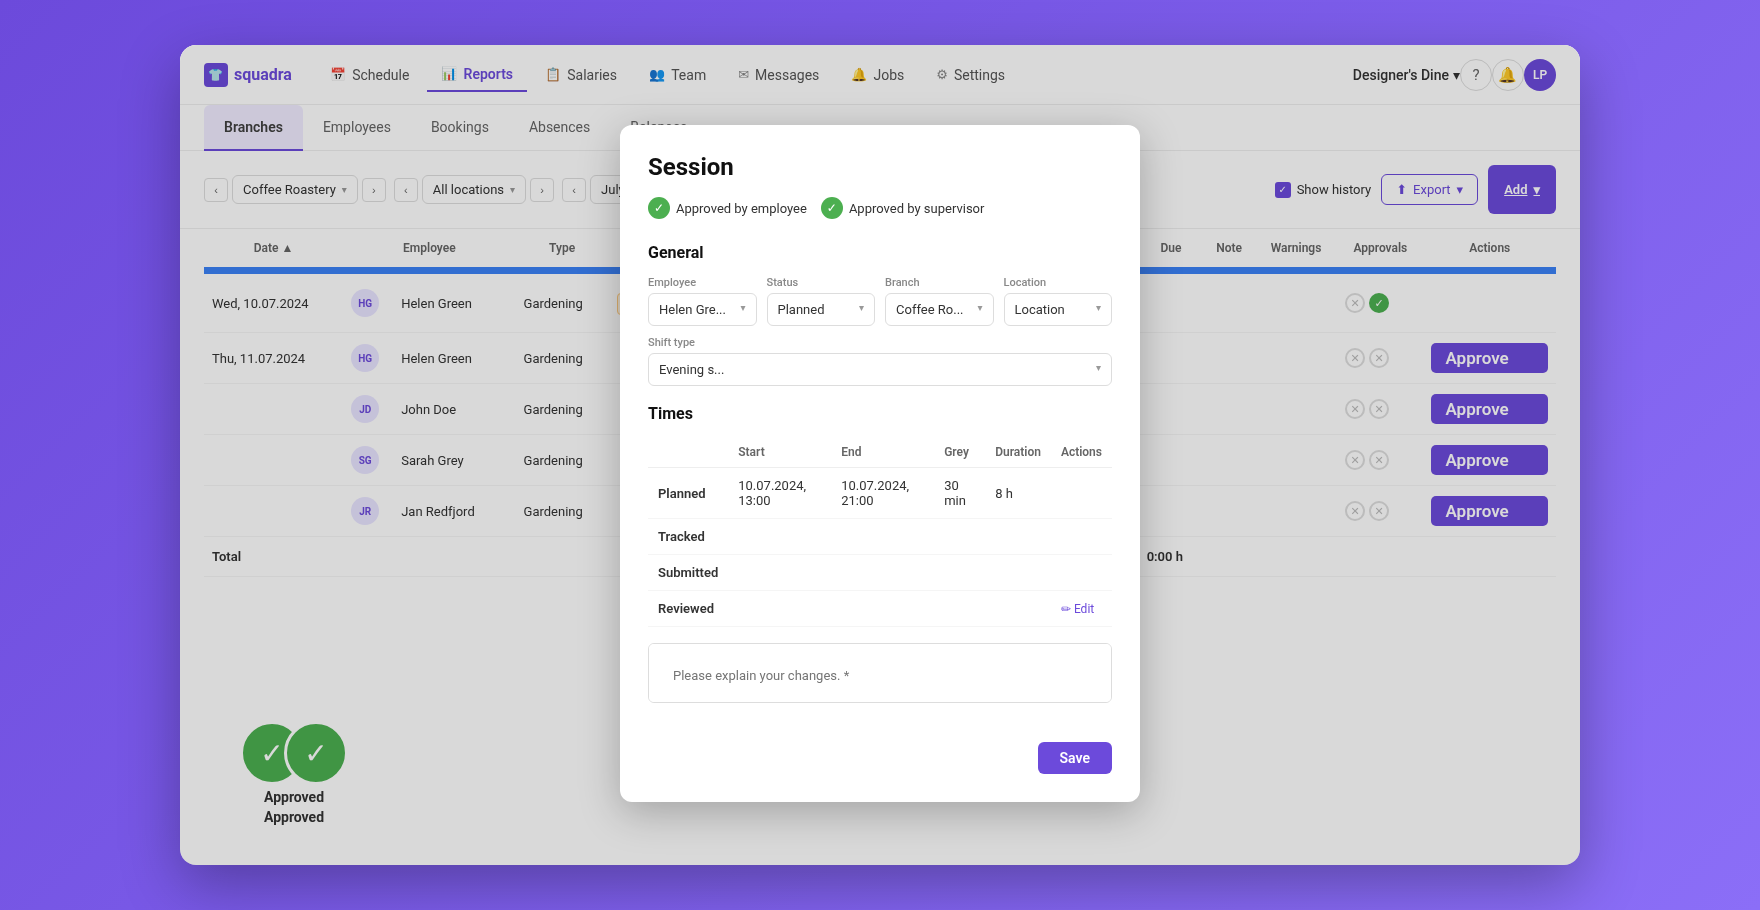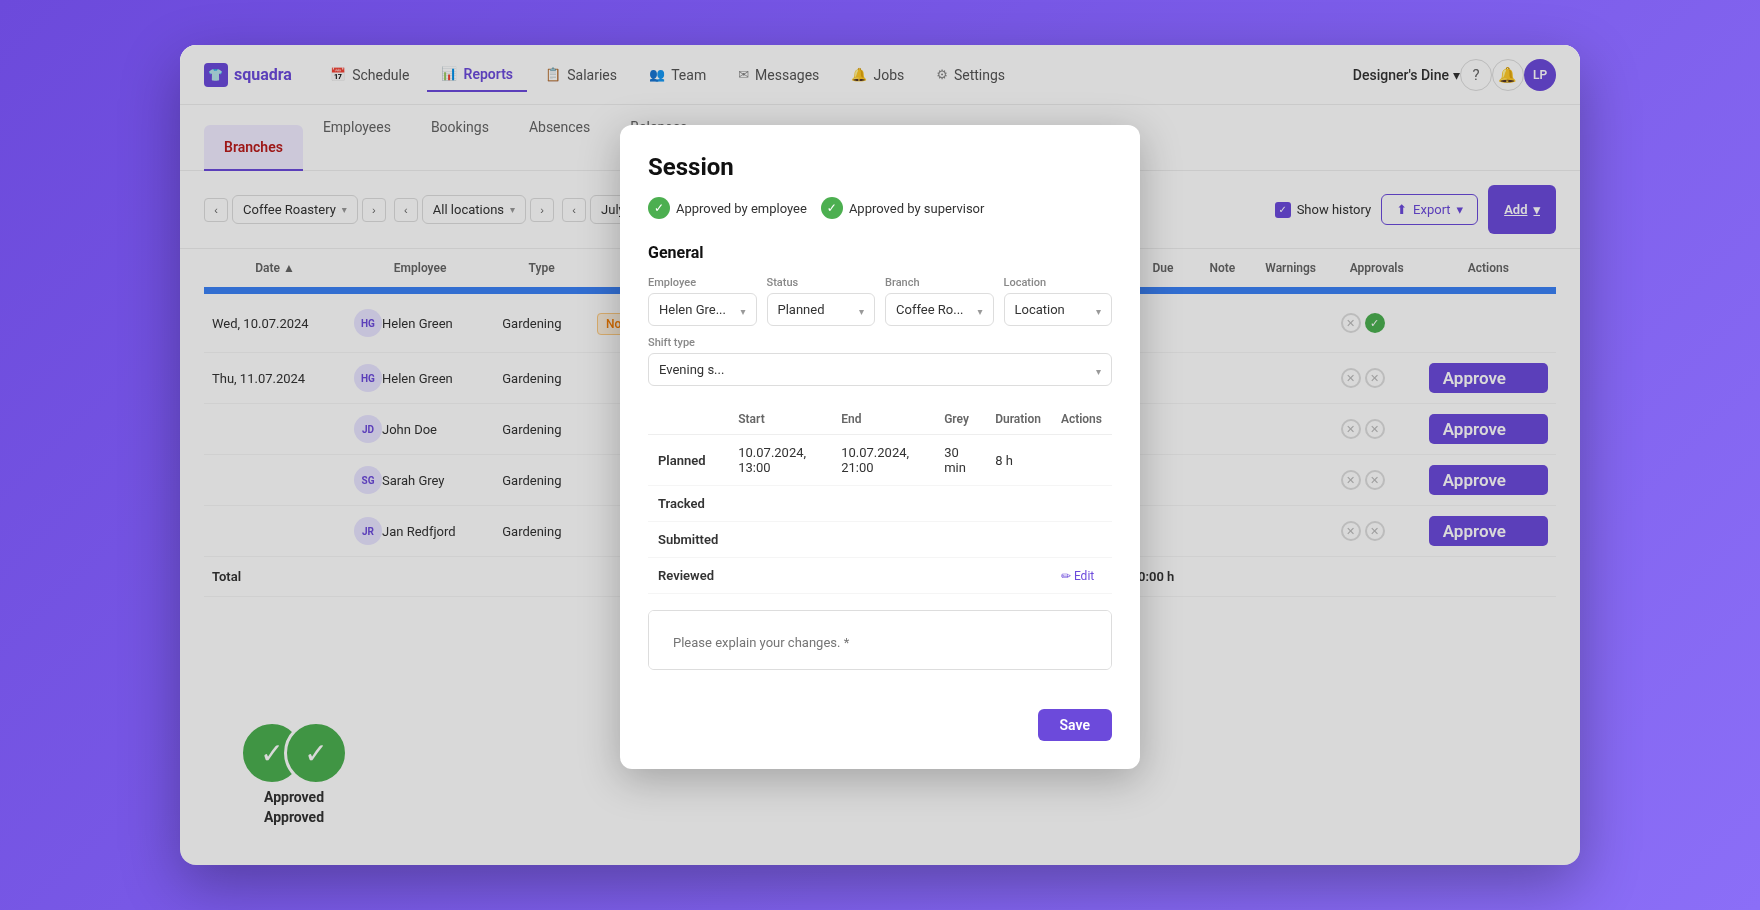--- a/index.html
+++ b/index.html
@@ -125,26 +125,25 @@
     }
     .sub-tab {
       padding: 14px 20px;
       font-size: 14px;
       color: #666;
       cursor: pointer;
       border-bottom: 2px solid transparent;
       margin-bottom: -1px;
     }
     .sub-tab.active {
-      color: #b91c1c;
+      color: #404040;
       font-weight: 600;
       border-bottom: 2px solid #6c4adb;
       background: #f0ecff;
       border-radius: 6px 6px 0 0;
-      margin-top: 20px;
     }
 
     
     .filters-bar {
       display: flex;
       align-items: center;
       gap: 8px;
       padding: 14px 24px;
       background: #fff;
       border-bottom: 1px solid #eee;
@@ -253,21 +252,21 @@
     thead th.sortable { cursor: pointer; }
     tbody tr { border-bottom: 1px solid #f5f5f5; }
     tbody td {
       padding: 10px 8px;
       color: #333;
       vertical-align: middle;
     }
     .employee-cell {
       display: flex;
       align-items: center;
-      gap: 0;
+      gap: 22px;
     }
     .emp-avatar {
       width: 28px;
       height: 28px;
       border-radius: 50%;
       background: #e8e4ff;
       color: #6c4adb;
       font-size: 10px;
       font-weight: 700;
       display: flex;
@@ -396,21 +395,21 @@
       flex: 1;
       min-width: 90px;
     }
     .form-label {
       font-size: 11px;
       color: #888;
       font-weight: 500;
     }
     .form-select {
       display: flex;
-      align-items: flex-end;
+      align-items: flex-start;
       justify-content: space-between;
       padding: 8px 10px;
       border: 1px solid #ddd;
       border-radius: 6px;
       font-size: 13px;
       color: #333;
       cursor: pointer;
       background: #fff;
     }
     .form-select .chevron { color: #999; font-size: 10px; }
@@ -862,20 +861,21 @@
         <div class="form-field">
           <div class="form-label">Shift type</div>
           <div class="form-select">
             <span>Evening s...</span>
             <span class="chevron">▾</span>
           </div>
         </div>
       </div>
 
       <div class="times-section">
+        <div class="section-title">Times</div>
         <table class="times-table">
           <thead>
             <tr>
               <th></th>
               <th>Start</th>
               <th>End</th>
               <th>Grey</th>
               <th>Duration</th>
               <th>Actions</th>
             </tr>

